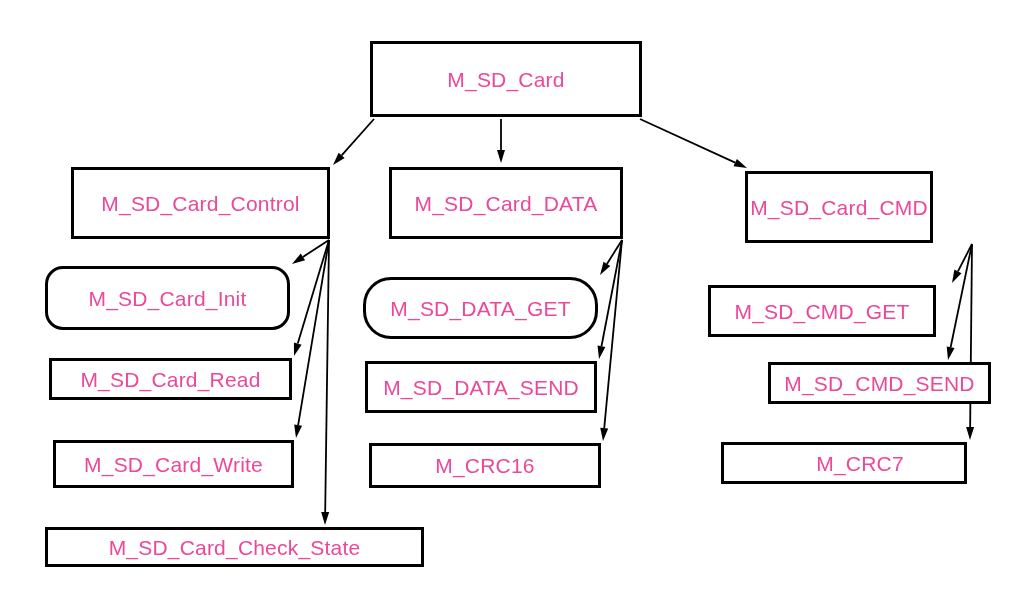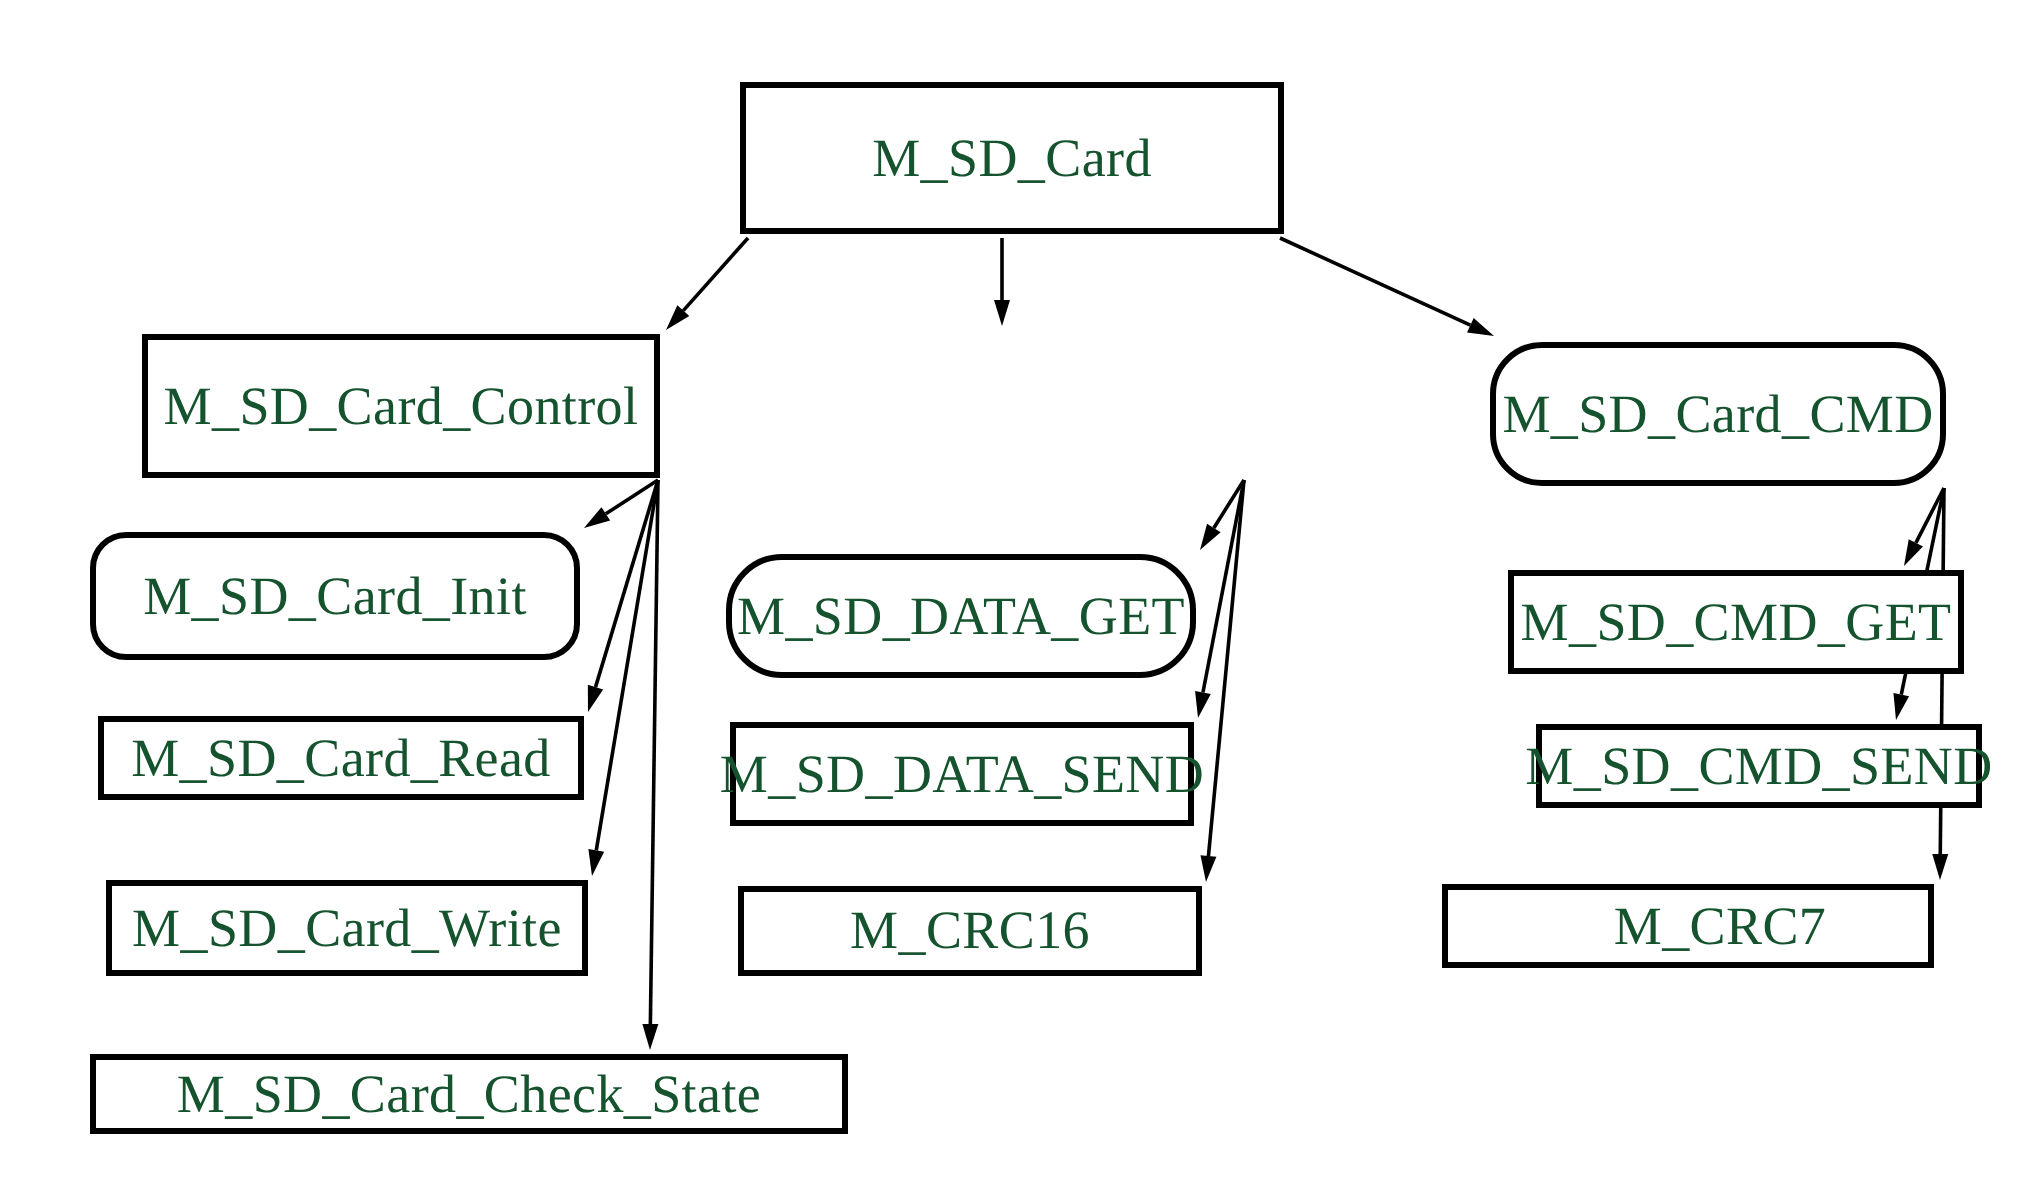--- a/index.html
+++ b/index.html
@@ -33,24 +33,24 @@
     background: #ffffff;
     border: 3px solid #000000;
     display: flex;
     align-items: center;
     justify-content: center;
     color: #000000;
     white-space: nowrap;
     z-index: 2;
   }
   .node-label {
-    font-family: Liberation Serif, serif;
-    font-size: 27px;
+    font-family: Liberation Sans, sans-serif;
+    font-size: 21px;
     line-height: 1;
-    color: #14532d;
+    color: #ec4899;
     letter-spacing: 0.2px;
   }
 </style>
 </head>
 <body>
 
 <div id="diagram-root">
 
   <svg id="edge-layer" width="1020" height="600" viewBox="0 0 1020 600" xmlns="http://www.w3.org/2000/svg">
       <g>
@@ -108,22 +108,25 @@
     </svg>
 
   <div class="node" style="left: 370px; top: 41px; width: 272px; height: 76px; border-color: rgb(0, 0, 0); background: rgb(255, 255, 255);">
     <span class="node-label">M_SD_Card</span>
   </div>
 
   <div class="node" style="left: 71px; top: 167px; width: 259px; height: 72px; border-color: rgb(0, 0, 0); background: rgb(255, 255, 255);">
     <span class="node-label">M_SD_Card_Control</span>
   </div>
 
+  <div class="node" style="left: 389px; top: 167px; width: 234px; height: 72px; border-color: rgb(0, 0, 0); background: rgb(255, 255, 255);">
+    <span class="node-label">M_SD_Card_DATA</span>
+  </div>
 
-  <div class="node" style="left: 745px; top: 171px; width: 228px; height: 72px; border-color: rgb(0, 0, 0); background: rgb(255, 255, 255); border-radius: 26px;">
+  <div class="node" style="left: 745px; top: 171px; width: 188px; height: 72px; border-color: rgb(0, 0, 0); background: rgb(255, 255, 255);">
     <span class="node-label">M_SD_Card_CMD</span>
   </div>
 
   <div class="node" style="left: 45px; top: 266px; width: 245px; height: 64px; border-color: rgb(0, 0, 0); background: rgb(255, 255, 255); border-radius: 18px;">
     <span class="node-label">M_SD_Card_Init</span>
   </div>
 
   <div class="node" style="left: 49px; top: 358px; width: 243px; height: 42px; border-color: rgb(0, 0, 0); background: rgb(255, 255, 255);">
     <span class="node-label">M_SD_Card_Read</span>
   </div>
@@ -141,21 +144,21 @@
   </div>
 
   <div class="node" style="left: 365px; top: 361px; width: 232px; height: 52px; border-color: rgb(0, 0, 0); background: rgb(255, 255, 255); text-align: right;">
     <span class="node-label">M_SD_DATA_SEND</span>
   </div>
 
   <div class="node" style="left: 369px; top: 443px; width: 232px; height: 45px; border-color: rgb(0, 0, 0); background: rgb(255, 255, 255);">
     <span class="node-label">M_CRC16</span>
   </div>
 
-  <div class="node" style="left: 754px; top: 285px; width: 228px; height: 52px; border-color: rgb(0, 0, 0); background: rgb(255, 255, 255);">
+  <div class="node" style="left: 708px; top: 285px; width: 228px; height: 52px; border-color: rgb(0, 0, 0); background: rgb(255, 255, 255);">
     <span class="node-label">M_SD_CMD_GET</span>
   </div>
 
   <div class="node" style="left: 723px; top: 362px; width: 223px; height: 42px; border-color: rgb(0, 0, 0); background: rgb(255, 255, 255); margin-left: 45px;">
     <span class="node-label">M_SD_CMD_SEND</span>
   </div>
 
   <div class="node" style="left: 721px; top: 442px; width: 246px; height: 42px; border-color: rgb(0, 0, 0); background: rgb(255, 255, 255); padding-left: 32px;">
     <span class="node-label">M_CRC7</span>
   </div>

